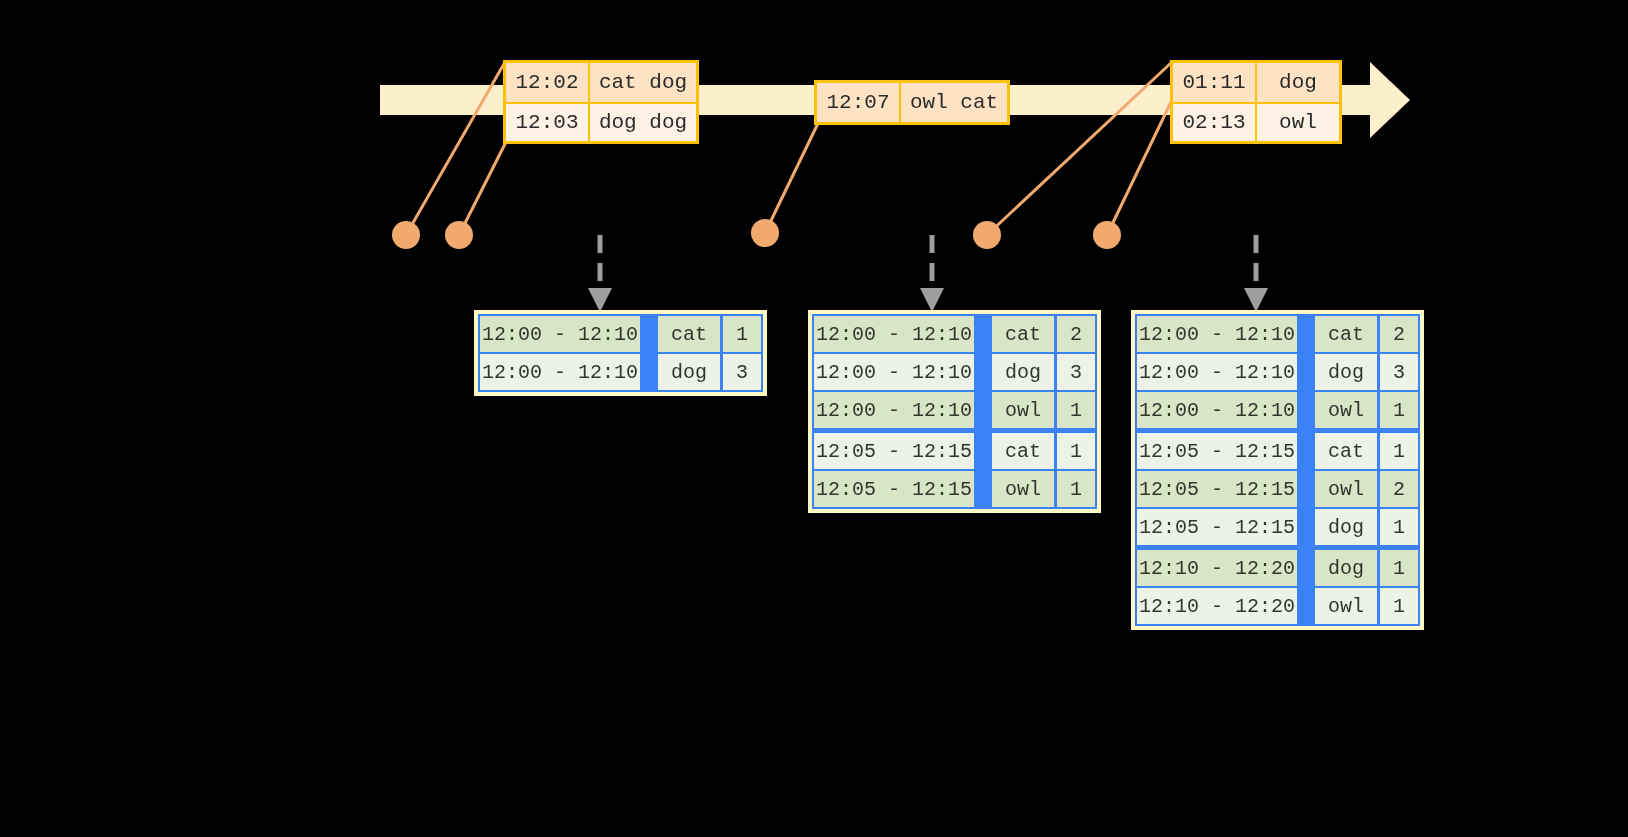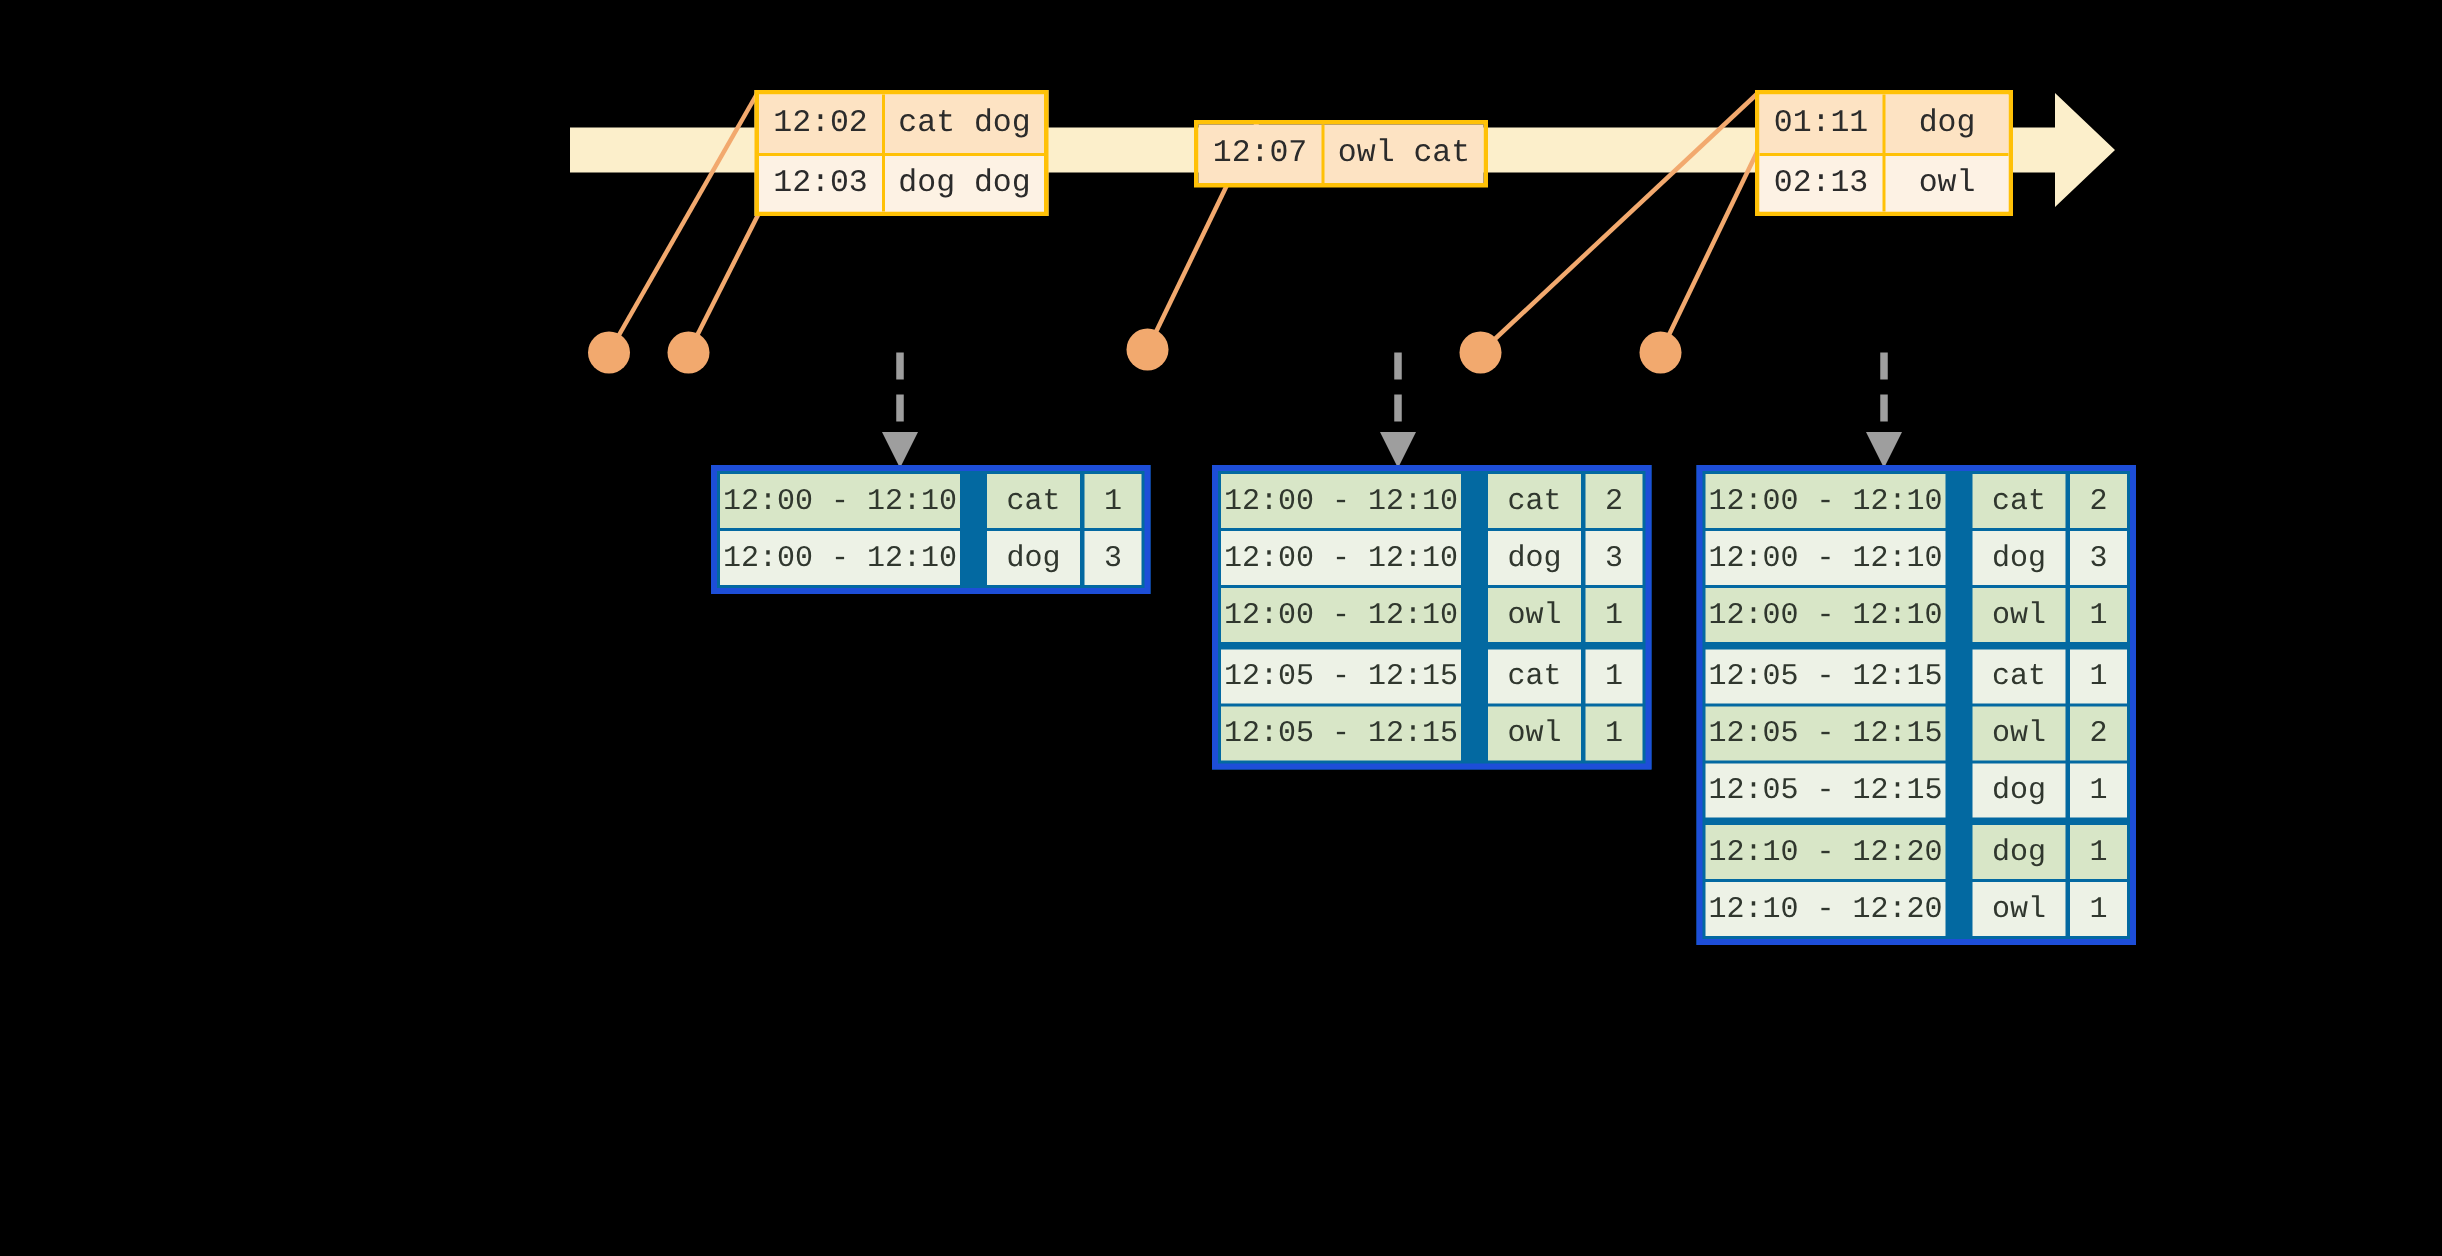--- a/index.html
+++ b/index.html
@@ -59,23 +59,23 @@
     justify-content: center;
     box-sizing: border-box;
     font-size: 21px;
     color: #2b2b2b;
     flex: 1 1 auto;
   }
 
   
   .result-table {
     position: absolute;
-    border: 4px solid #1d4ed8;
-    box-sizing: border-box;
-    background: #0369a1;
+    border: 4px solid #fef9c3;
+    box-sizing: border-box;
+    background: #3b82f6;
     padding: 2px;
   }
   .res-row {
     display: flex;
     height: 36px;
     box-sizing: border-box;
   }
   .res-row + .res-row { margin-top: 2px; }
   .res-row.grp-sep { margin-top: 5px; }
   .res-cell {
@@ -143,21 +143,21 @@
     <div class="event-row shade-a">
       <span class="event-time">12:02</span>
       <span class="event-words">cat dog</span>
     </div>
     <div class="event-row shade-b">
       <span class="event-time">12:03</span>
       <span class="event-words">dog dog</span>
     </div>
   </div>
 
-  <div class="event-group" style="left:796px; top:80px; width:196px;">
+  <div class="event-group" style="left:814px; top:80px; width:196px;">
     <div class="event-row shade-a">
       <span class="event-time">12:07</span>
       <span class="event-words">owl cat</span>
     </div>
   </div>
 
   <div class="event-group" style="left:1170px; top:60px; width:172px;">
     <div class="event-row shade-a">
       <span class="event-time">01:11</span>
       <span class="event-words">dog</span>

